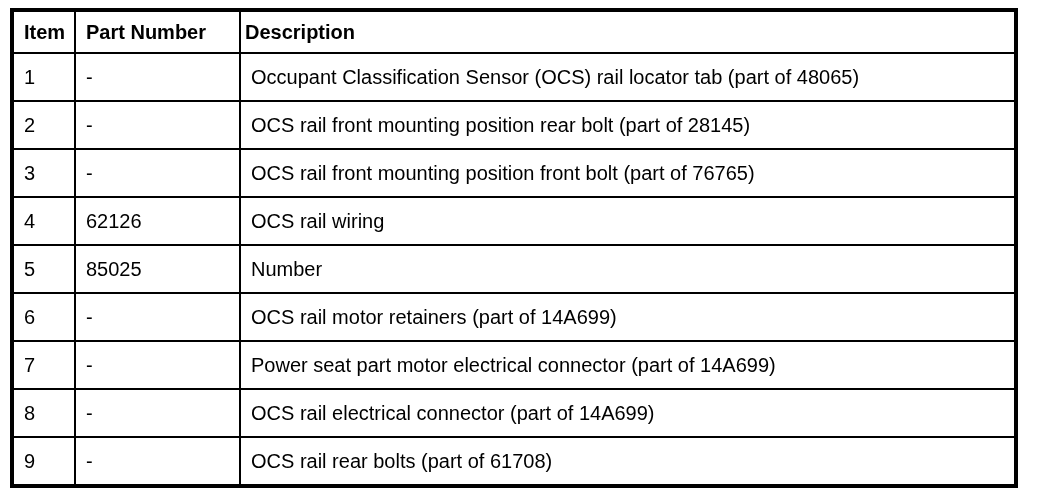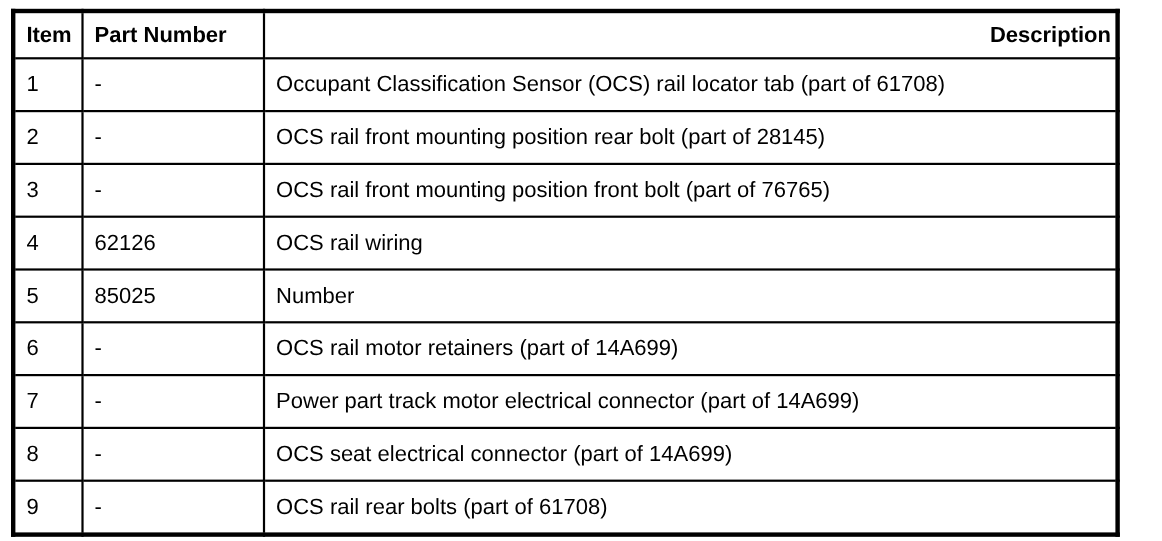--- a/index.html
+++ b/index.html
@@ -34,22 +34,22 @@
     padding: 0 4px 0 10px;
     overflow: hidden;
     white-space: nowrap;
   }
   th {
     font-weight: bold;
     height: 40px;
     text-align: left;
   }
   th.desc-header {
-    text-align: right;
-    padding-left: 20px;
+    text-align: left;
+    padding-left: 4px;
   }
   td {
     height: 46px;
     font-weight: normal;
   }
 </style>
 </head>
 <body>
 
 <table class="parts-table">
@@ -62,21 +62,21 @@
     <tr>
       <th>Item</th>
       <th>Part Number</th>
       <th class="desc-header">Description</th>
     </tr>
   </thead>
   <tbody>
     <tr>
       <td>1</td>
       <td>-</td>
-      <td>Occupant Classification Sensor (OCS) rail locator tab (part of 61708)</td>
+      <td>Occupant Classification Sensor (OCS) rail locator tab (part of 48065)</td>
     </tr>
     <tr>
       <td>2</td>
       <td>-</td>
       <td>OCS rail front mounting position rear bolt (part of 28145)</td>
     </tr>
     <tr>
       <td>3</td>
       <td>-</td>
       <td>OCS rail front mounting position front bolt (part of 76765)</td>
@@ -92,26 +92,26 @@
       <td>Number</td>
     </tr>
     <tr>
       <td>6</td>
       <td>-</td>
       <td>OCS rail motor retainers (part of 14A699)</td>
     </tr>
     <tr>
       <td>7</td>
       <td>-</td>
-      <td>Power part track motor electrical connector (part of 14A699)</td>
+      <td>Power seat part motor electrical connector (part of 14A699)</td>
     </tr>
     <tr>
       <td>8</td>
       <td>-</td>
-      <td>OCS seat electrical connector (part of 14A699)</td>
+      <td>OCS rail electrical connector (part of 14A699)</td>
     </tr>
     <tr>
       <td>9</td>
       <td>-</td>
       <td>OCS rail rear bolts (part of 61708)</td>
     </tr>
   </tbody>
 </table>
 
 </body></html>

